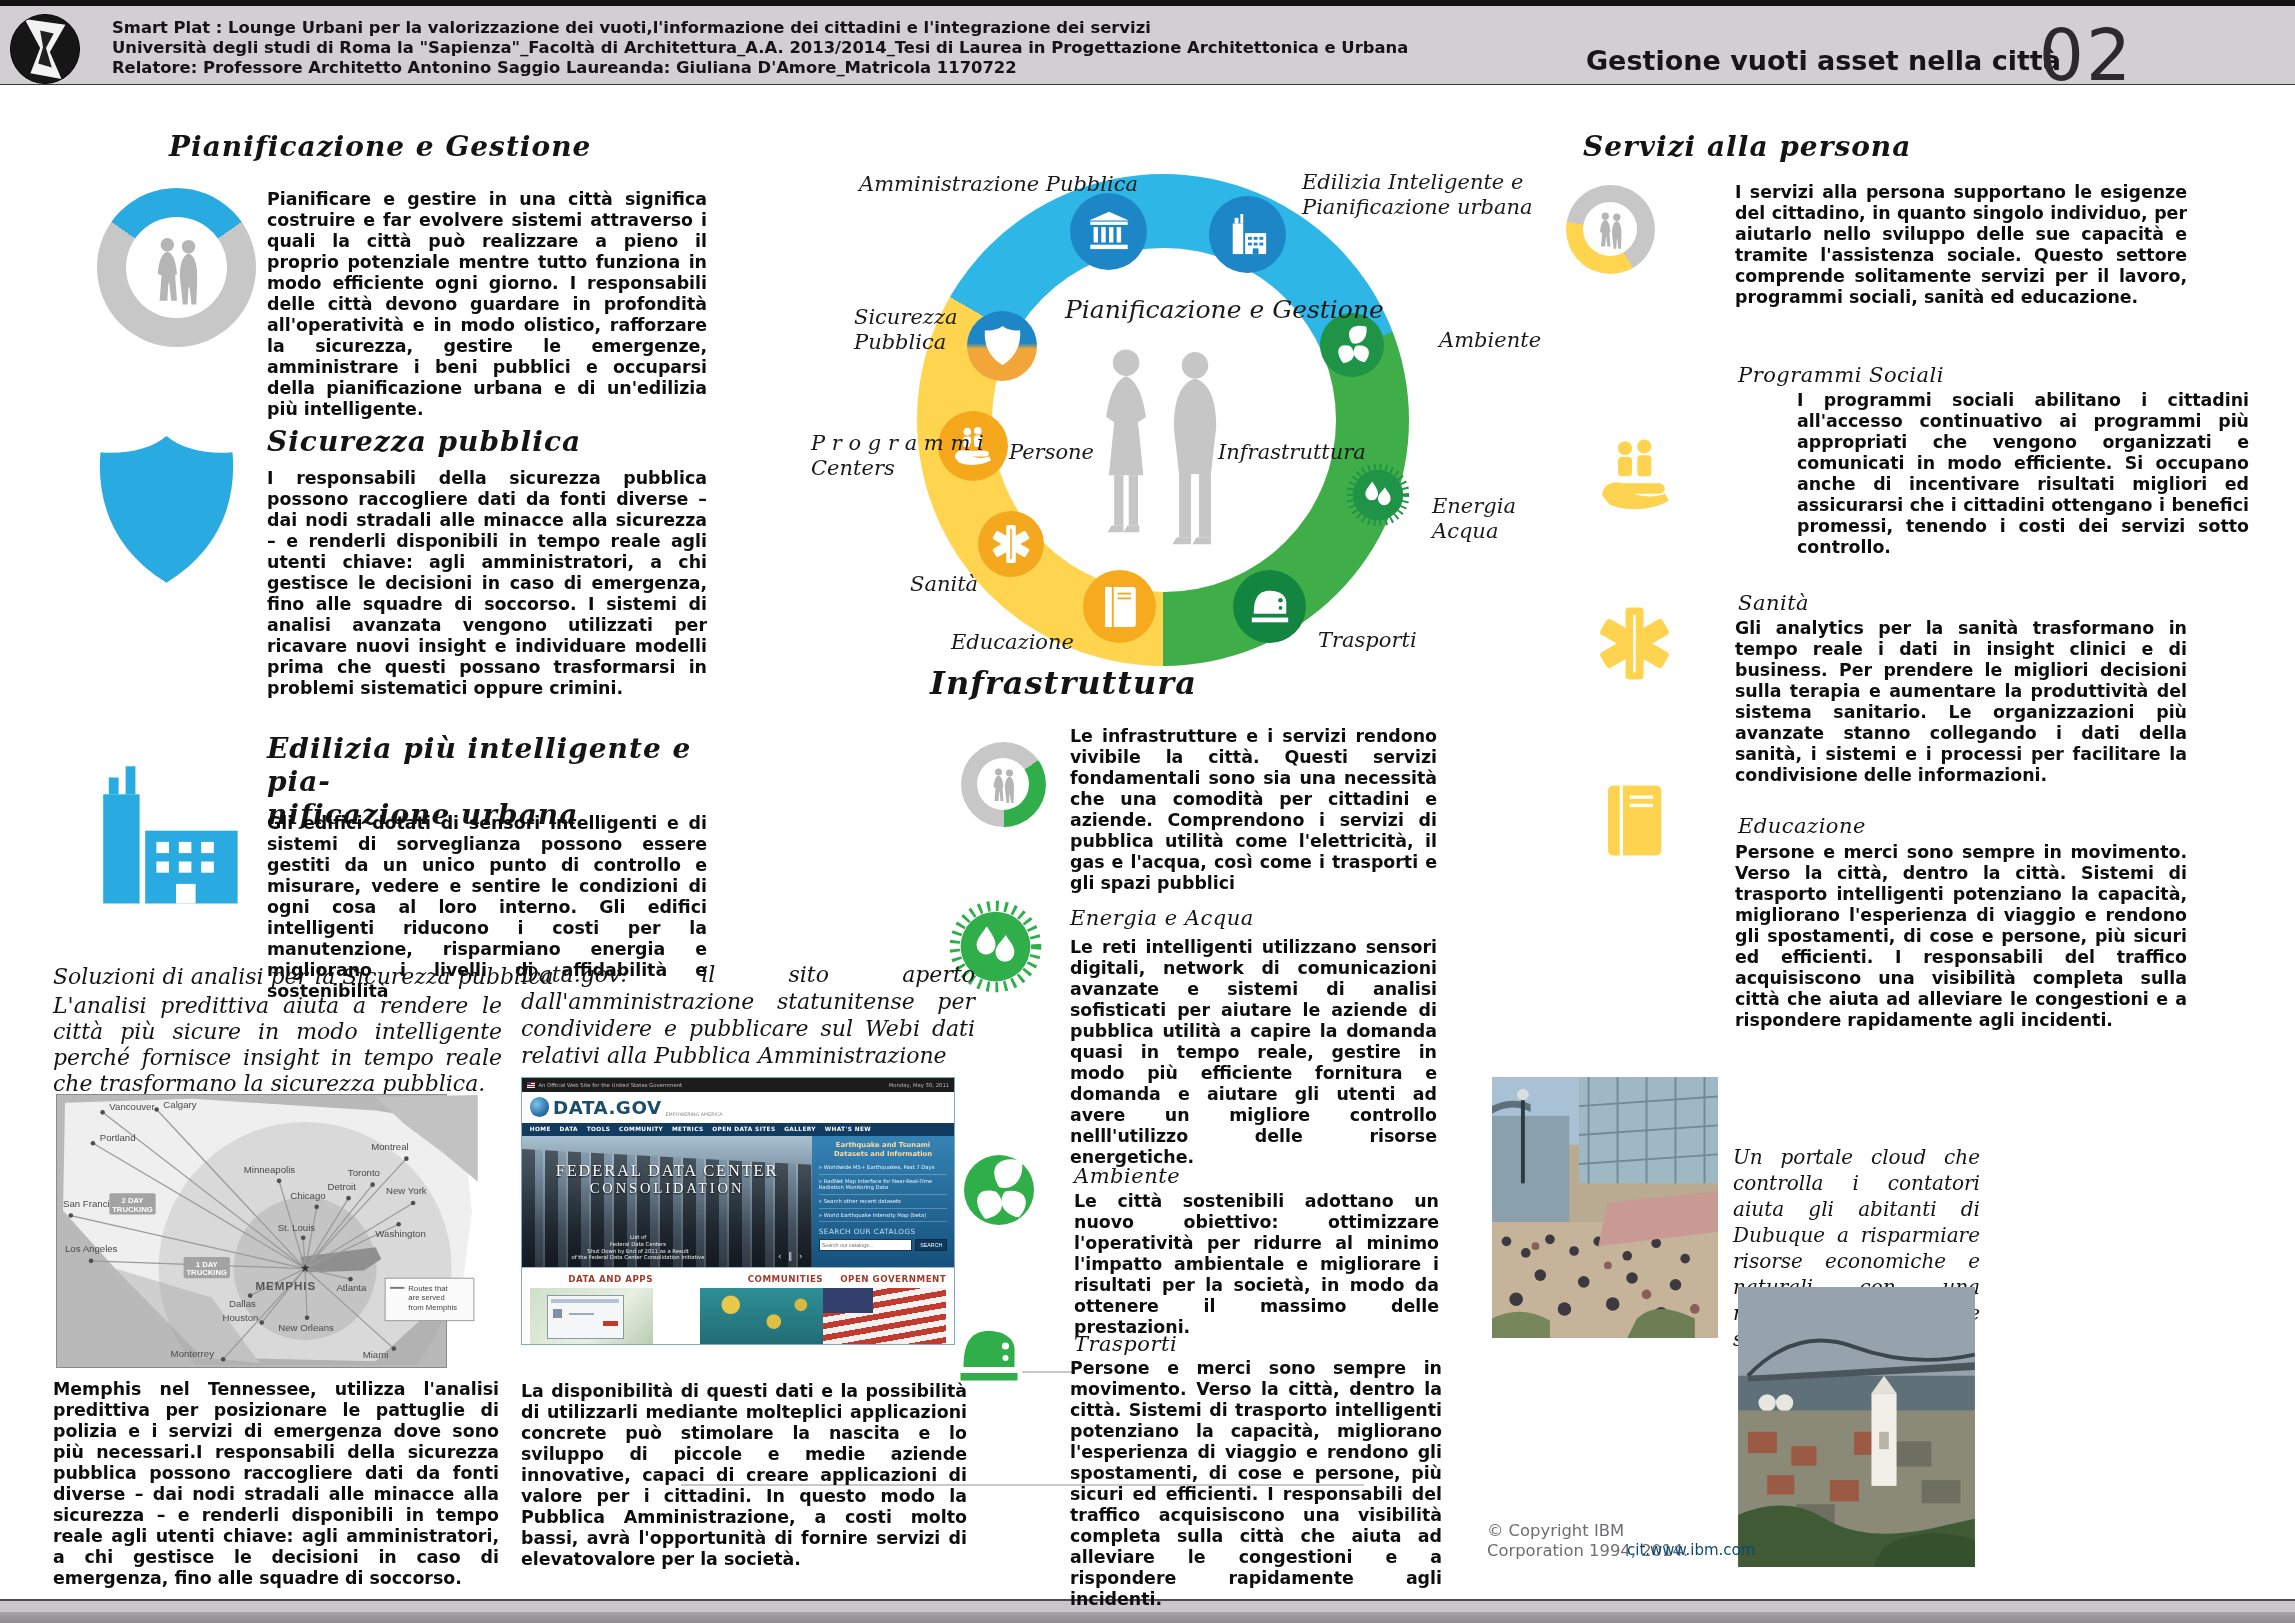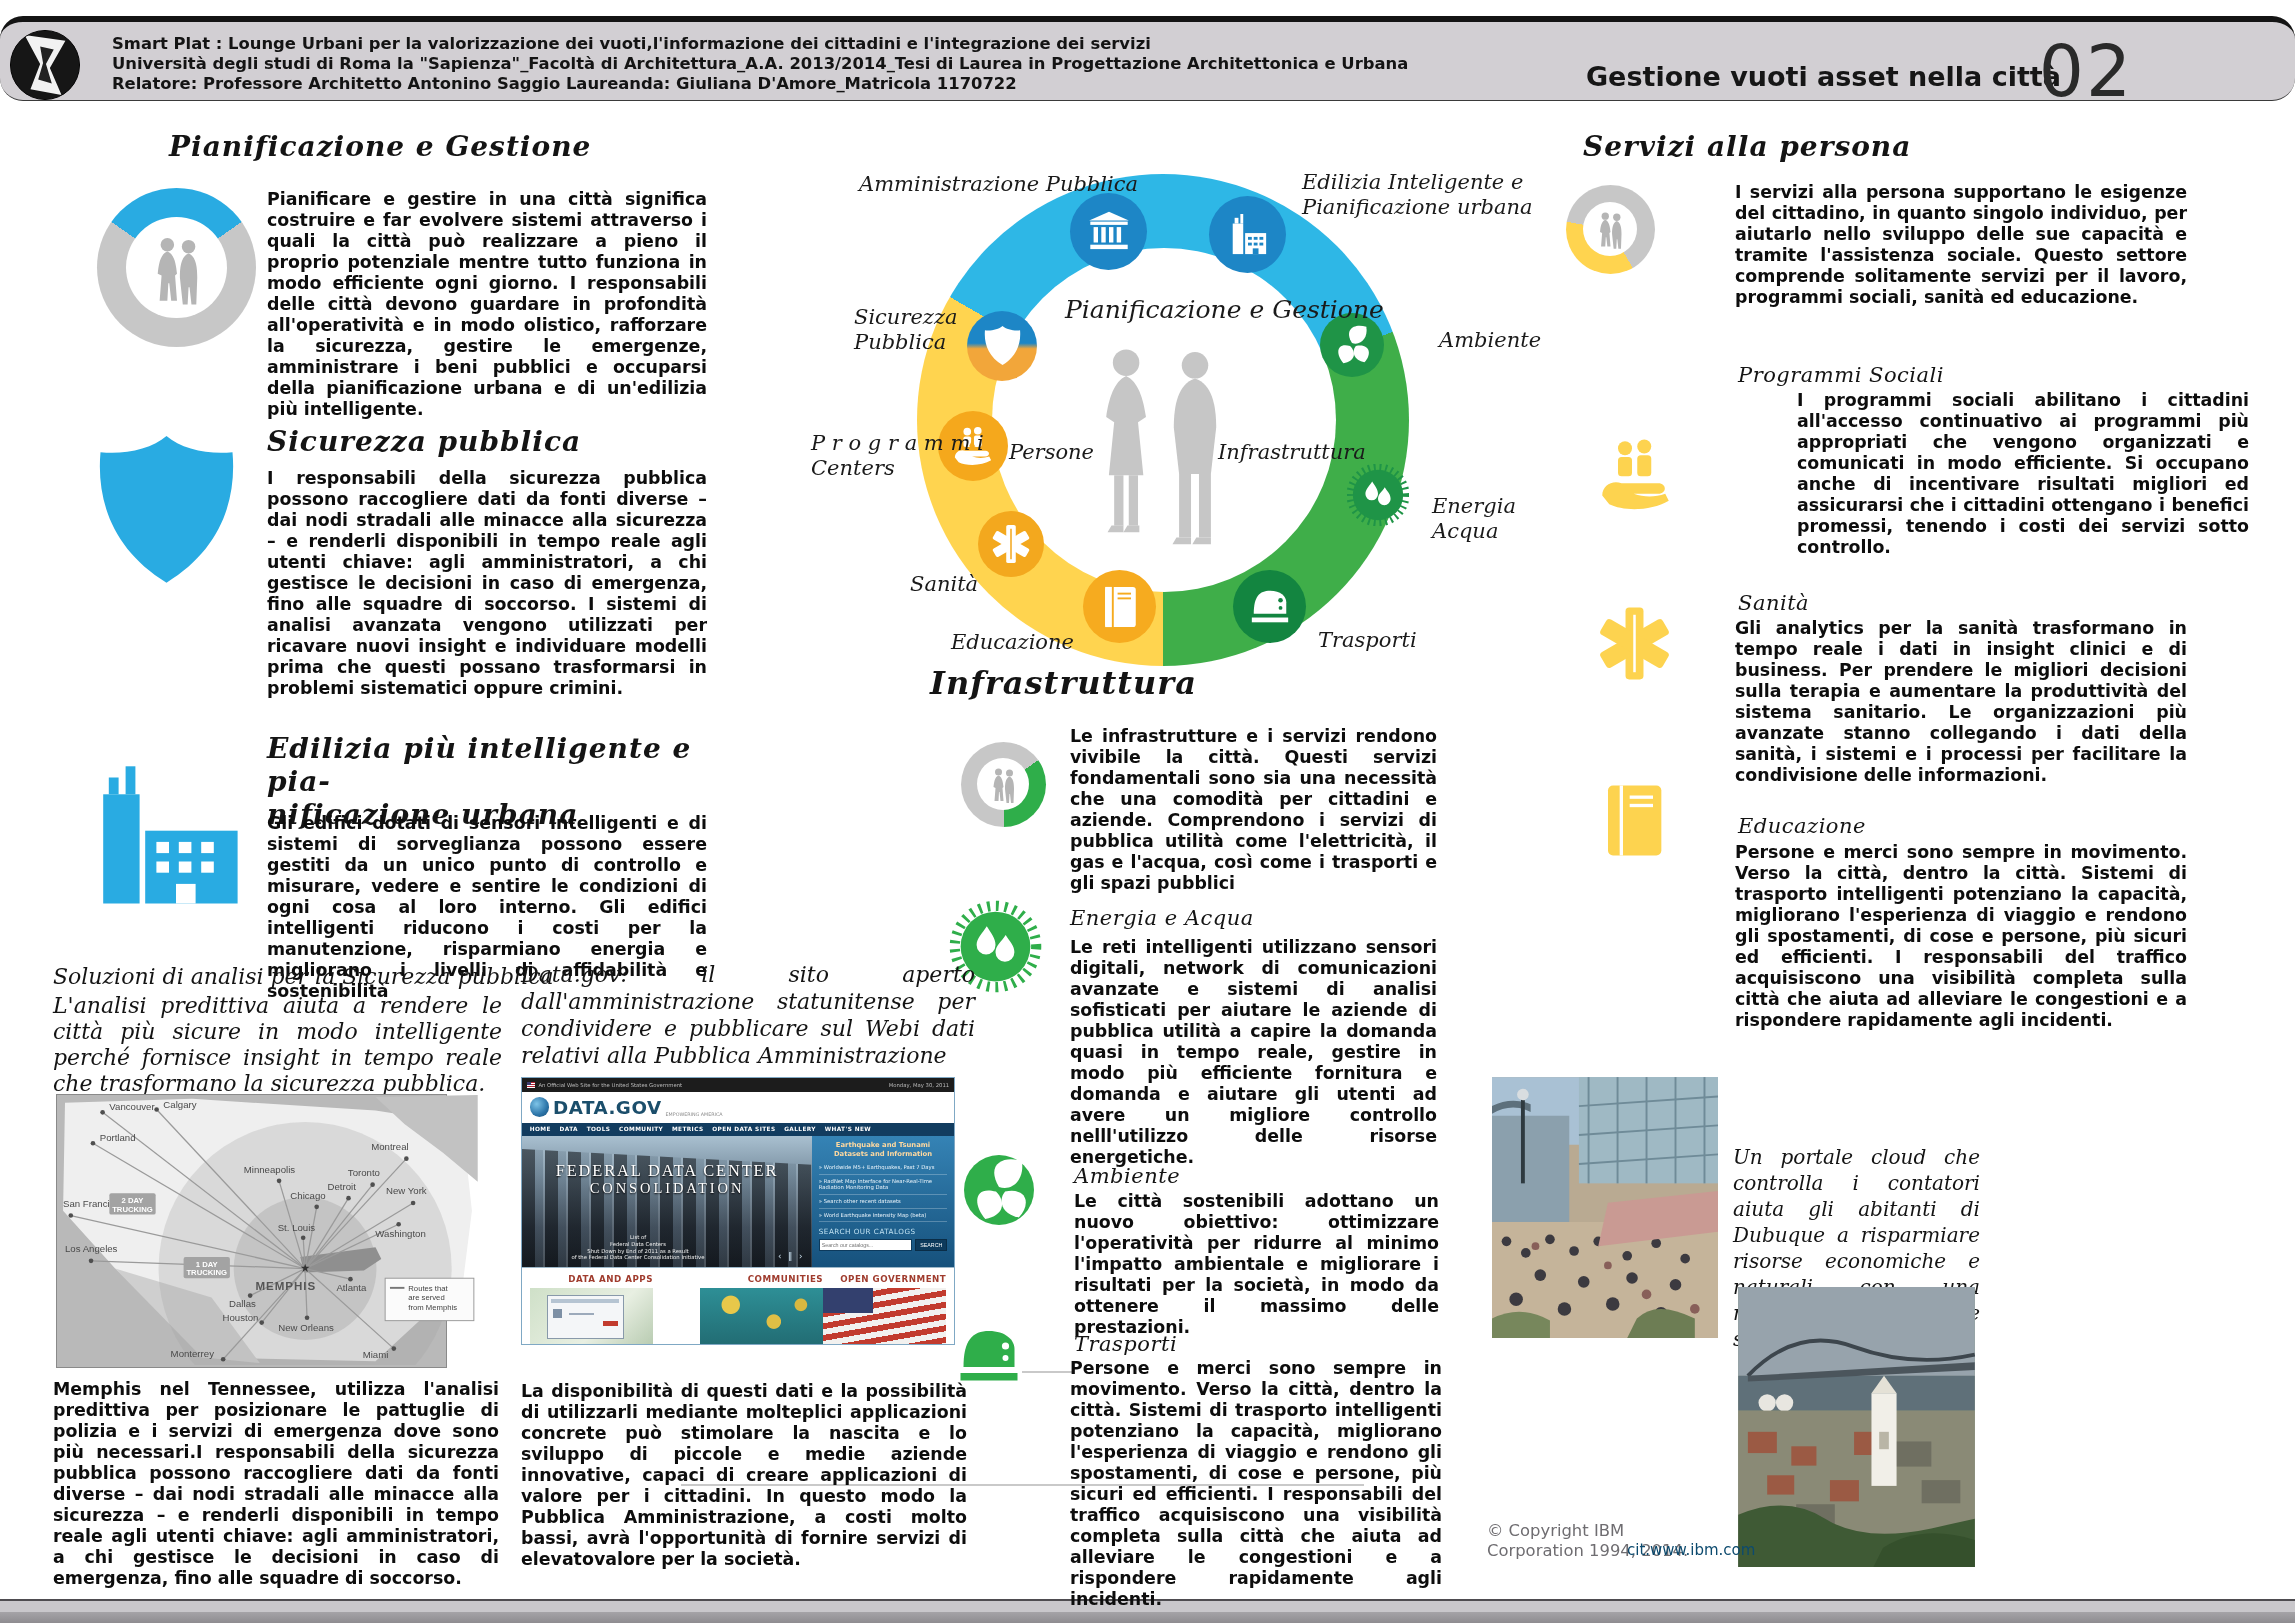--- a/index.html
+++ b/index.html
@@ -8,21 +8,21 @@
   .abs{position:absolute;}
   .para{font-weight:bold;font-size:17.4px;line-height:21px;text-align:justify;color:#0d0d0d;}
   .hand{font-family:"DejaVu Serif",serif;font-style:italic;color:#141414;}
   .h-big{font-size:28px;font-weight:700;letter-spacing:1px;white-space:pre-line;line-height:33px;}
   .h-mid{font-size:21px;letter-spacing:0.5px;}
   .cap{font-size:20px;line-height:25px;}
   .pre{white-space:pre-line;}
   .dlabel{font-family:"DejaVu Serif",serif;font-style:italic;font-size:21px;line-height:25px;white-space:pre-line;color:#1a1a1a;}
   .ring-icon{border-radius:50%;display:flex;align-items:center;justify-content:center;}
   
-  #header{left:0;top:16px;width:2295px;height:85px;background:#d2cfd3;border-top:6.8px solid #141414;border-bottom:1.9px solid #3a3a3a;box-sizing:border-box;border-radius:23px;}
+  #header{left:0;top:0;width:2295px;height:85px;background:#d2cfd3;border-top:6.8px solid #141414;border-bottom:1.9px solid #3a3a3a;box-sizing:border-box;}
   #hdr-text{left:112px;top:11.6px;font-size:16.4px;line-height:20px;font-weight:bold;color:#141414;}
   #logo{left:9.7px;top:7.7px;width:68px;height:68px;border-radius:50%;background:#1b1b1b;overflow:hidden;border:1.9px solid #000;}
   #sec-title{right:234px;top:39px;font-size:27px;font-weight:bold;color:#161616;}
   #page-num{right:162px;top:7.7px;font-size:71px;font-weight:400;color:#2a2a2a;letter-spacing:1.9px;}
   
   .dg{box-sizing:border-box;}
   .dg-nav-item{color:#fff;font-size:5.8px;font-weight:bold;margin-right:8.7px;letter-spacing:0.4px;}
   .dg-link{color:#eaf4fb;font-size:5.3px;line-height:6.8px;border-bottom:1px solid rgba(255,255,255,.25);padding:2.9px 0;}
   .dg-col-h{font-size:8.7px;font-weight:bold;color:#a03c2e;text-align:right;letter-spacing:0.5px;margin-bottom:3.9px;}
   

